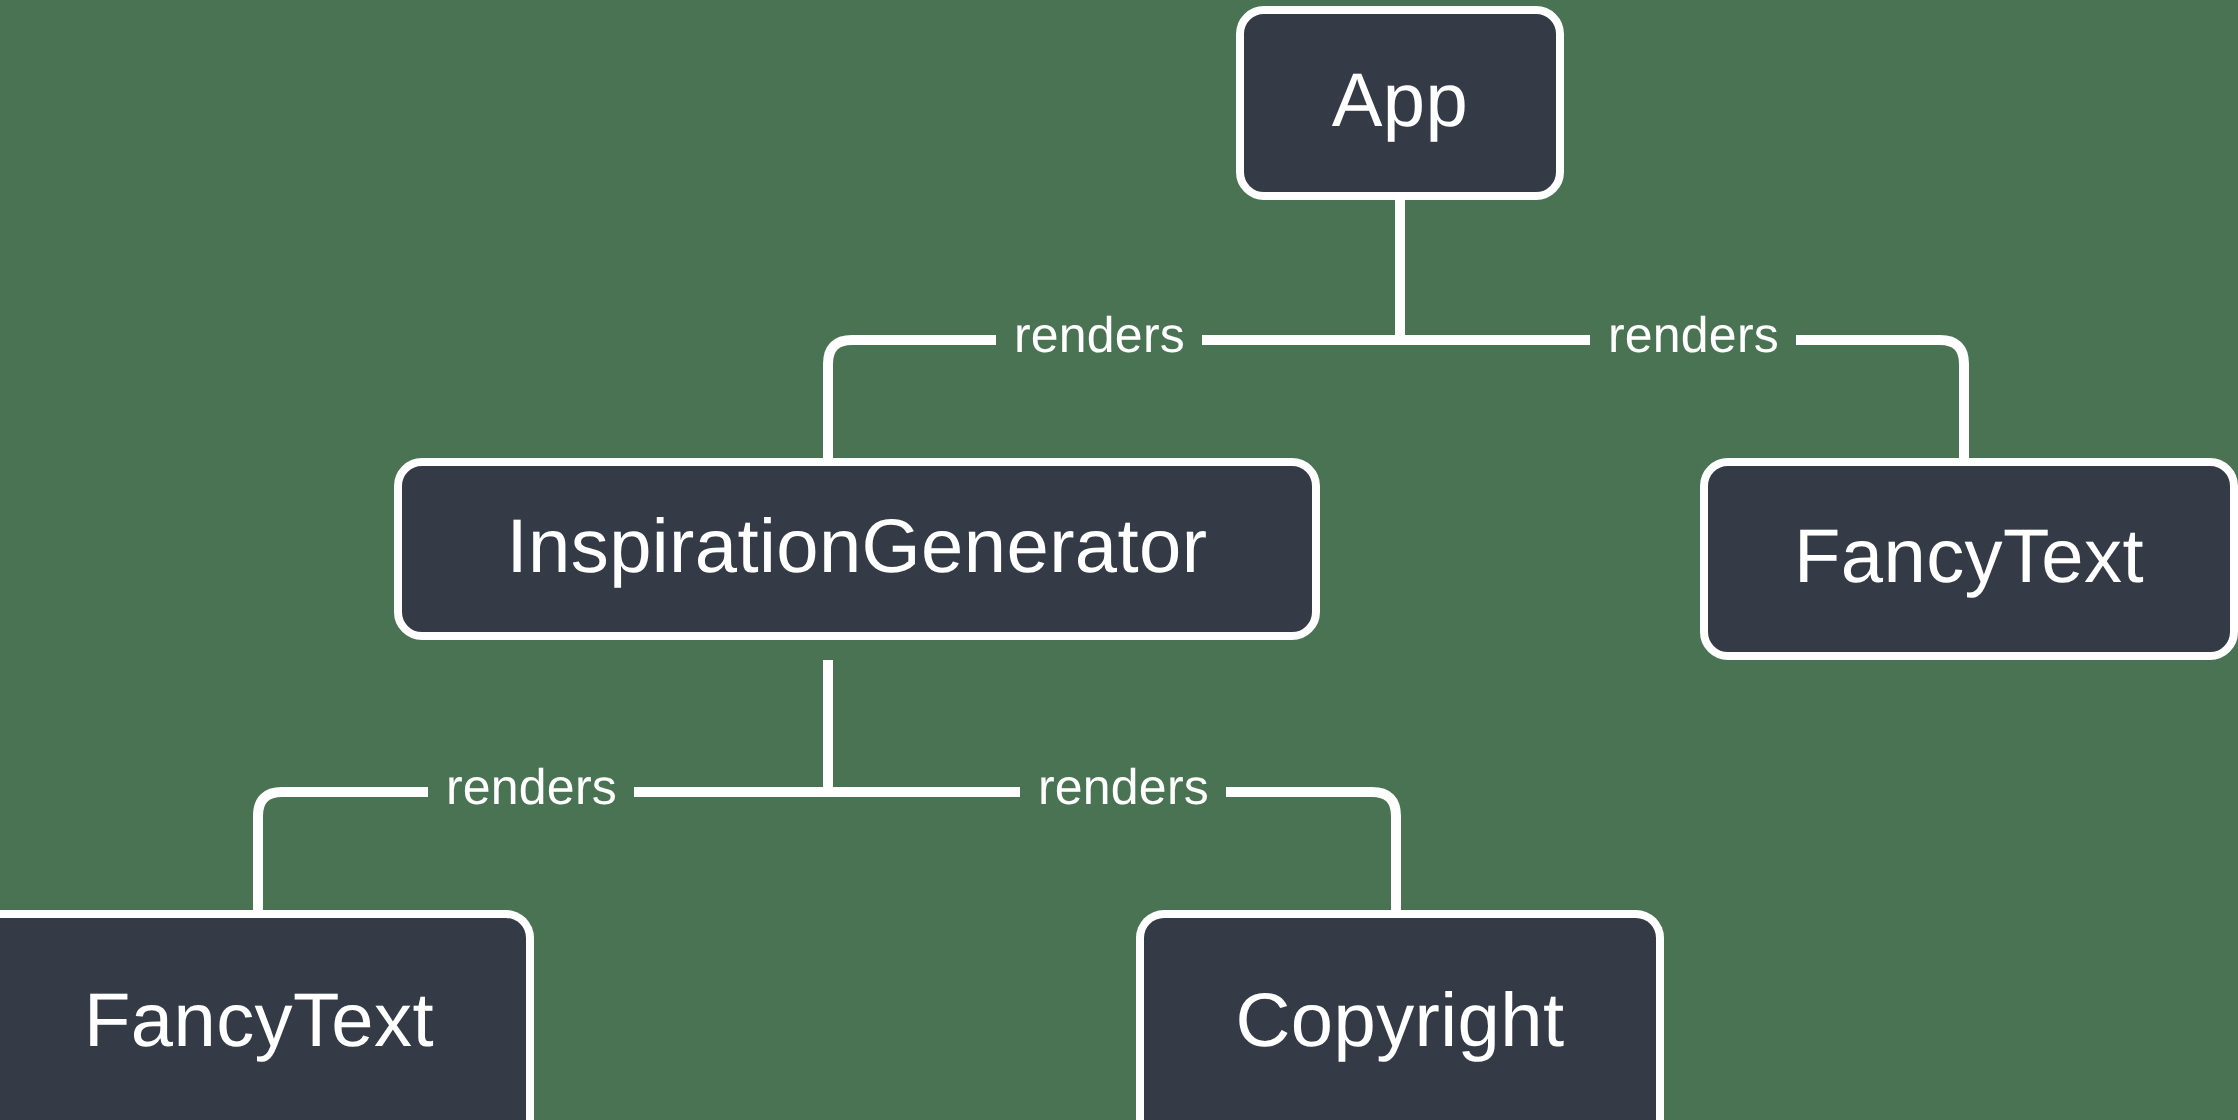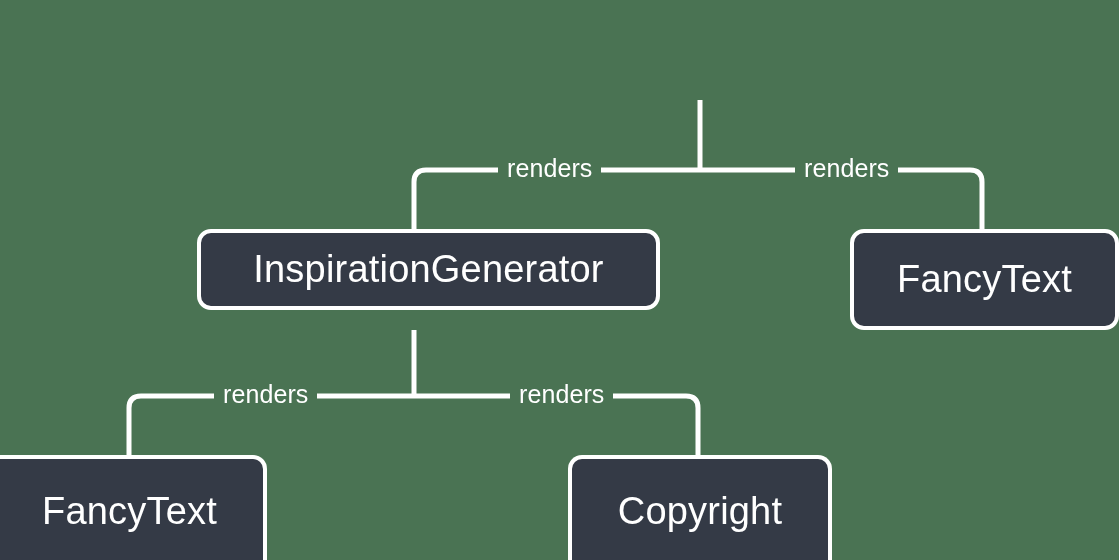--- a/index.html
+++ b/index.html
@@ -76,22 +76,23 @@
     <path d="M 414 396 L 141 396 Q 129 396 129 408 L 129 455" stroke="#ffffff" stroke-width="5" stroke-linecap="butt"></path>
 
     <path d="M 414 396 L 686 396 Q 698 396 698 408 L 698 455" stroke="#ffffff" stroke-width="5" stroke-linecap="butt"></path>
   </svg>
 
   <div class="edge-label" style="left:498px; top:156px; background:#4a7353; padding:0 9px;">renders</div>
   <div class="edge-label" style="left:795px; top:156px; background:#4a7353; padding:0 9px;">renders</div>
   <div class="edge-label" style="left:214px; top:382px; background:#4a7353; padding:0 9px;">renders</div>
   <div class="edge-label" style="left:510px; top:382px; background:#4a7353; padding:0 9px;">renders</div>
 
+  <div class="node-box" style="left:618px; top:3px; width:164px; height:97px;">App</div>
 
-  <div class="node-box" style="left:197px; top:229px; width:463px; height:81px;">InspirationGenerator</div>
+  <div class="node-box" style="left:197px; top:229px; width:463px; height:91px;">InspirationGenerator</div>
 
   <div class="node-box" style="left:850px; top:229px; width:269px; height:101px;">FancyText</div>
 
   <div class="node-box clipped-left clipped-bottom" style="left:-4px; top:455px; width:271px; height:109px;">FancyText</div>
 
   <div class="node-box clipped-bottom" style="left:568px; top:455px; width:264px; height:109px;">Copyright</div>
 
 </div>
 
 </body></html>

